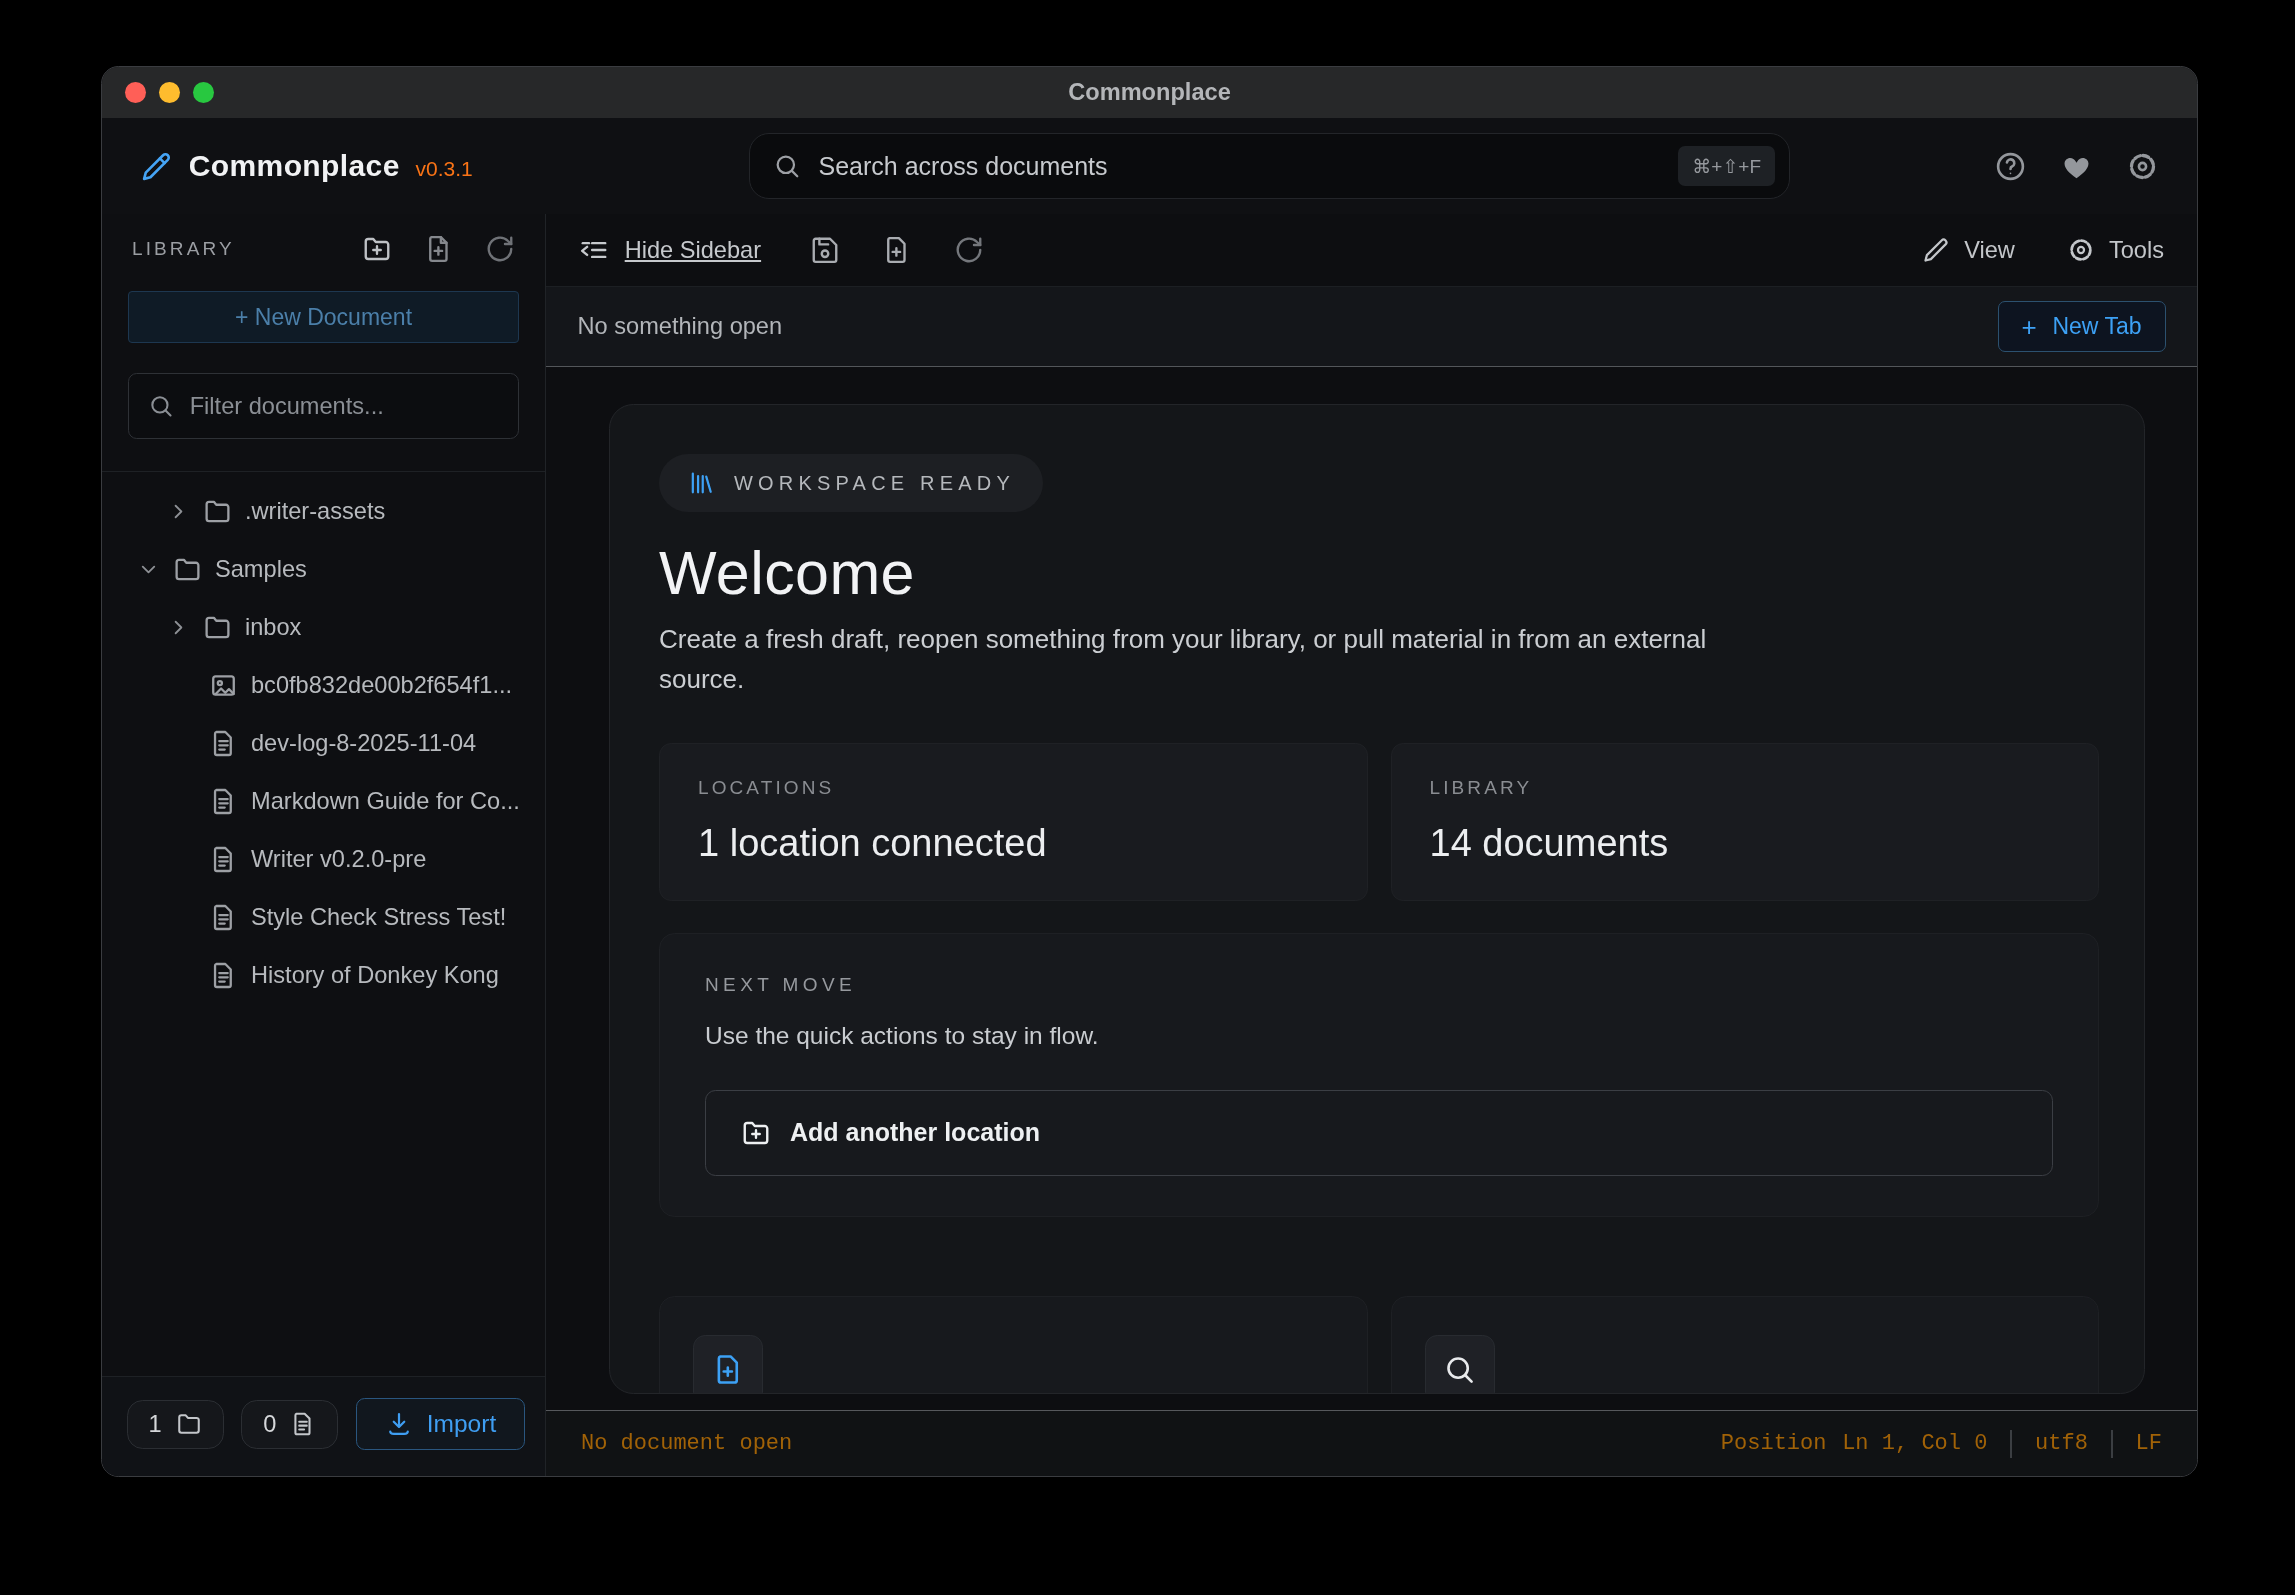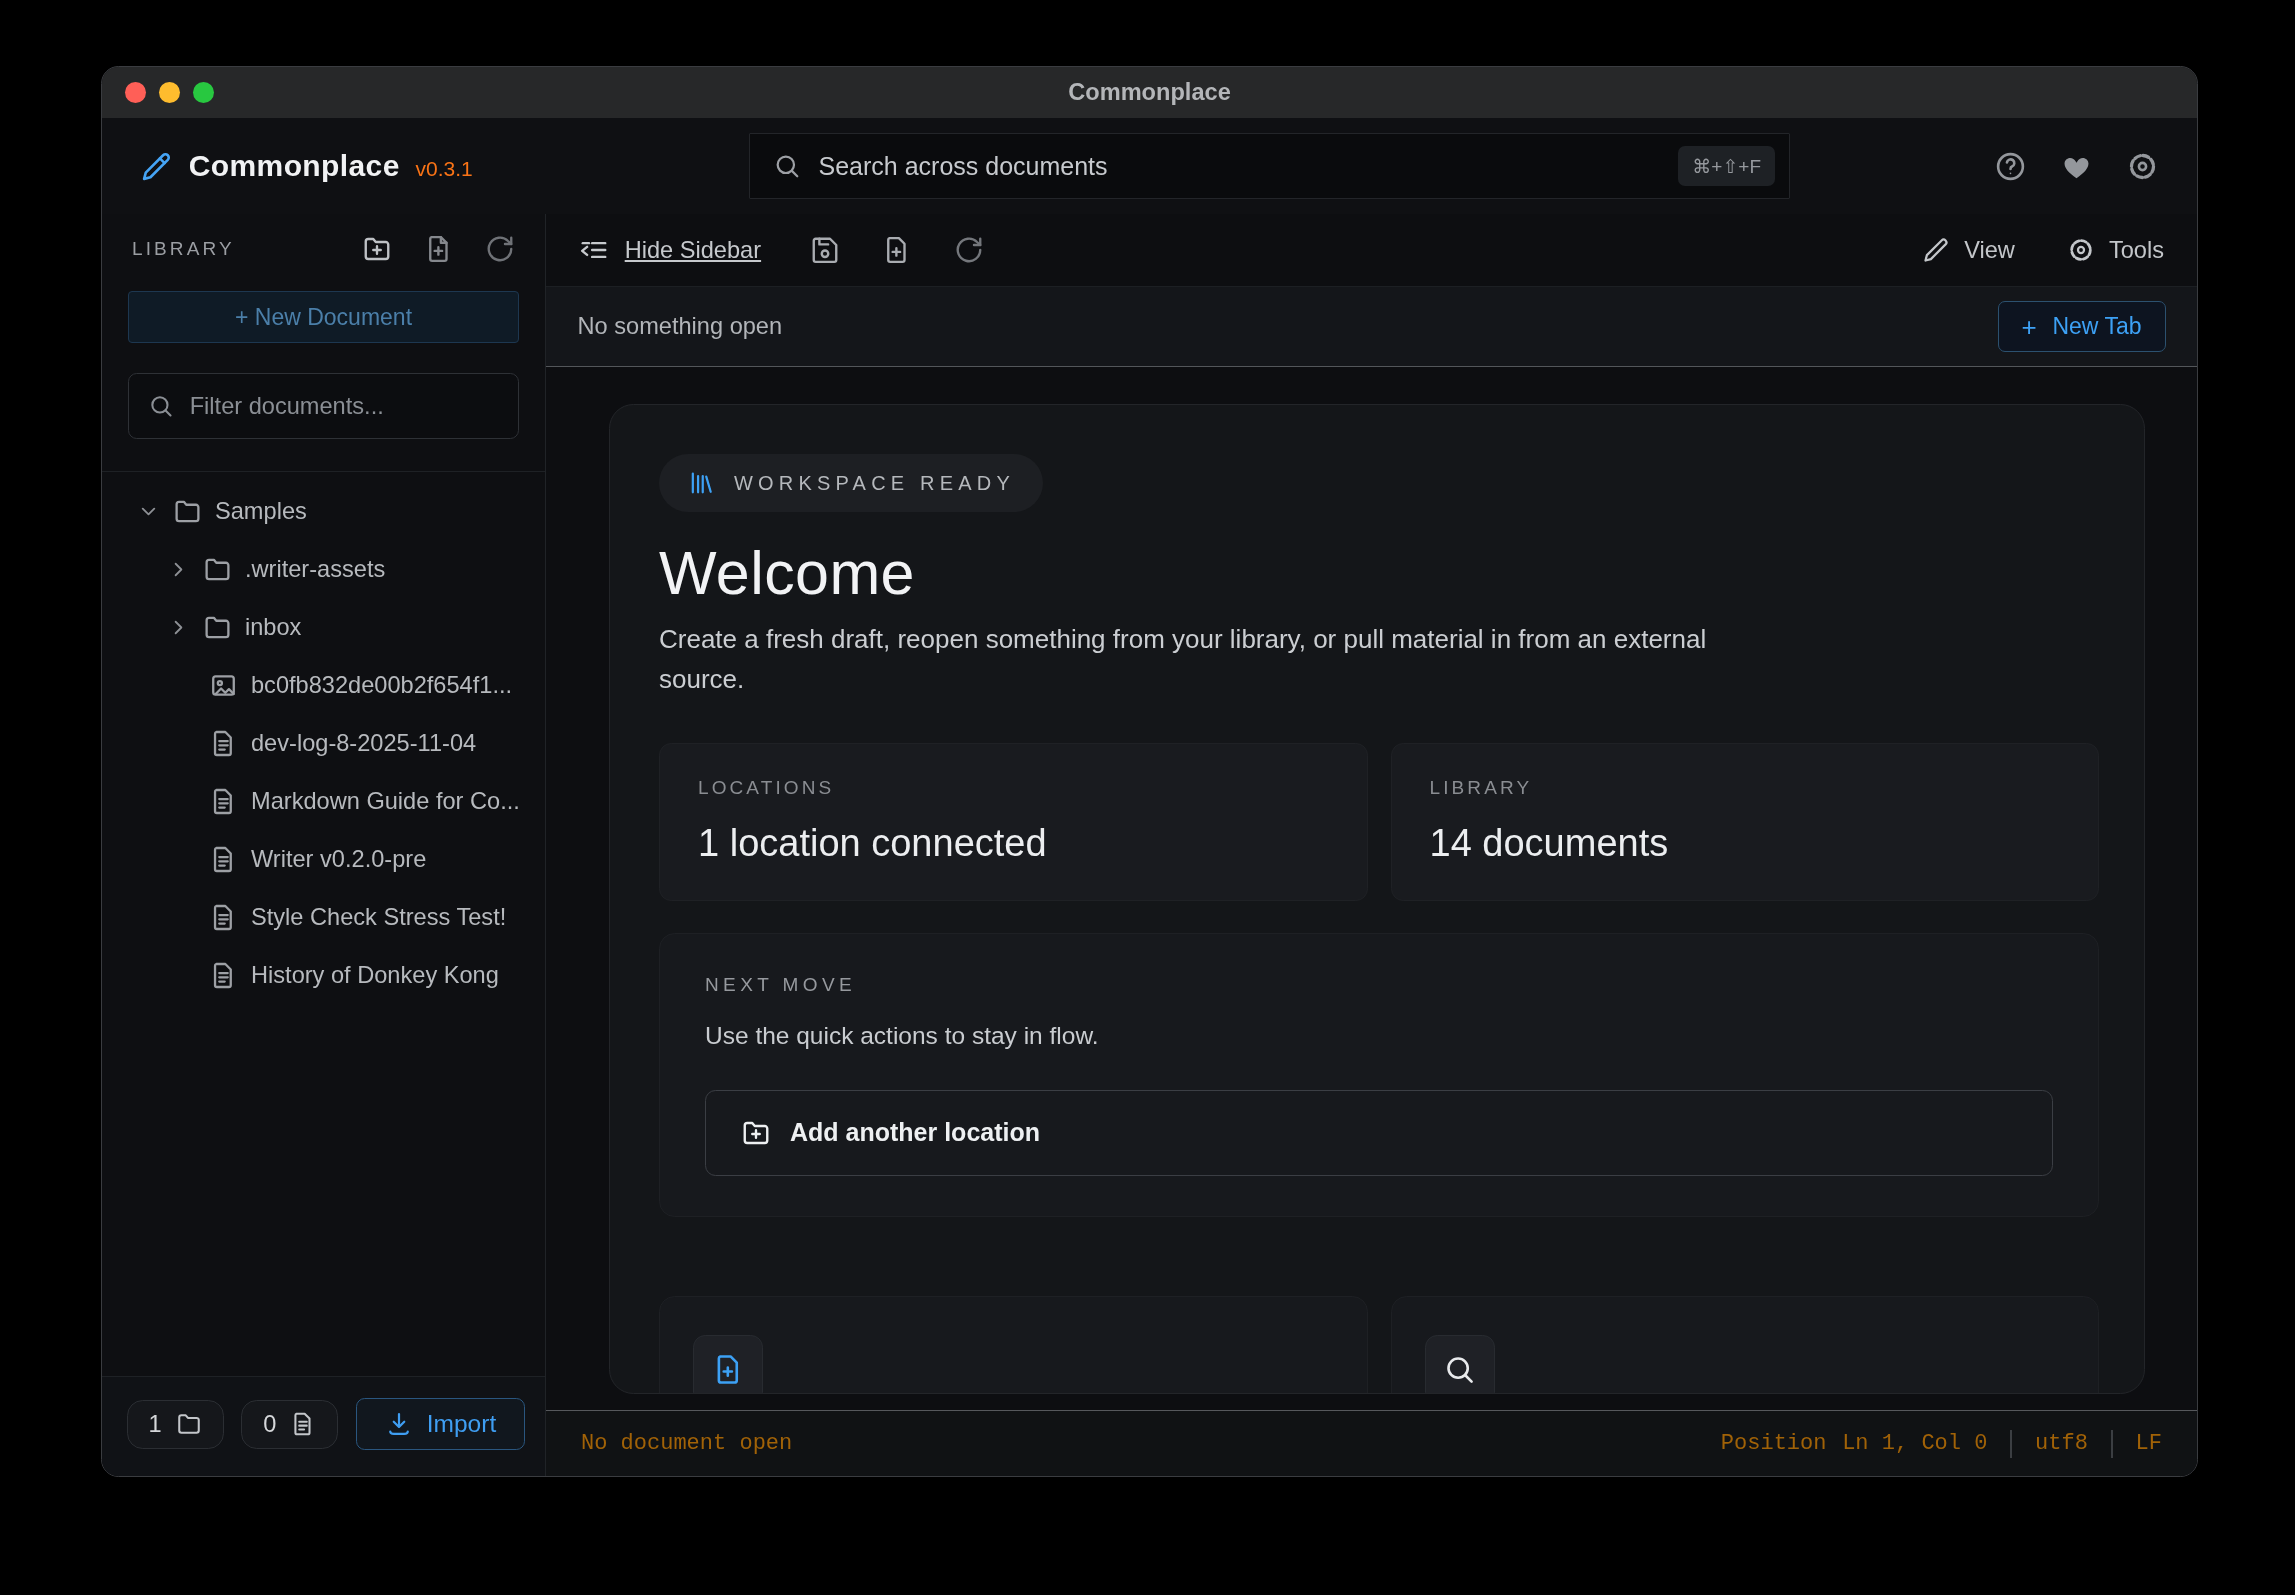--- a/index.html
+++ b/index.html
@@ -22,21 +22,21 @@
   .tl.red{ background:#ff5f57; } .tl.yellow{ background:#febc2e; } .tl.green{ background:#28c840; }
   .win-title { font-size:23.6px; font-weight:700; color:#b4b6b9; }
 
   
   .header { height:96px; flex:none; background:#0f1013; display:flex; align-items:center; padding:0 38px; position:relative; }
   .logo { display:flex; align-items:baseline; gap:15.7px; }
   .logo-icon { width:33px; height:33px; color:#45a4f5; align-self:center; }
   .logo-name { font-size:30px; font-weight:700; color:#f1f2f4; letter-spacing:0.4px; }
   .logo-ver { font-size:21px; color:#f97316; }
   .searchbar { position:absolute; left:647px; top:50%; transform:translateY(-50%); width:1041px; height:66px;
-               background:#0a0b0d; border:0.9px solid #232529; border-radius:1px;
+               background:#0a0b0d; border:0.9px solid #232529; border-radius:20px;
                display:flex; align-items:center; padding:0 14px 0 23px; gap:17.5px; }
   .searchbar .sicon { width:28px; height:28px; color:#9da0a5; }
   .search-input { flex:1; background:transparent; border:none; outline:none; color:#c7cace; font-size:25px; font-family:inherit; }
   .search-input::placeholder { color:#c7cace; opacity:1; }
   .kbd { background:#1e2125; border-radius:7px; padding:8.7px 14px; font-size:19px; color:#96999e; white-space:nowrap; }
   .header-actions { margin-left:auto; display:flex; align-items:center; gap:33px; color:#94979c; }
   .hbtn { width:33px; height:33px; cursor:pointer; }
 
   
   .body-row { flex:1; display:flex; min-height:0; }
@@ -219,45 +219,45 @@
               <circle cx="11" cy="11" r="7"></circle>
               <path d="m16.2 16.2 4.6 4.6"></path>
             </svg>
         </span>
         <input class="filter-input" type="text" placeholder="Filter documents..." style="">
       </div>
 
       <div class="side-sep"></div>
 
       <div class="tree">
+        <div class="tree-row lvl1">
+          <span class="icon chev">
+              <svg viewBox="0 0 24 24">
+                <path d="m9 6 6 6-6 6"></path>
+              </svg>
+            </span>
+          <span class="icon ticon">
+              <svg viewBox="0 0 24 24">
+                <path d="M3 6a2 2 0 0 1 2-2h4l2 2.4h8A2 2 0 0 1 21 8.4V18a2 2 0 0 1-2 2H5a2 2 0 0 1-2-2Z"></path>
+              </svg>
+            </span>
+          <span class="tlabel">.writer-assets</span>
+        </div>
         <div class="tree-row lvl0">
           <span class="icon chev">
               <svg viewBox="0 0 24 24">
                 <path d="m6 9 6 6 6-6"></path>
               </svg>
             </span>
           <span class="icon ticon">
               <svg viewBox="0 0 24 24">
                 <path d="M3 6a2 2 0 0 1 2-2h4l2 2.4h8A2 2 0 0 1 21 8.4V18a2 2 0 0 1-2 2H5a2 2 0 0 1-2-2Z"></path>
               </svg>
             </span>
           <span class="tlabel">Samples</span>
-        </div>
-        <div class="tree-row lvl1">
-          <span class="icon chev">
-              <svg viewBox="0 0 24 24">
-                <path d="m9 6 6 6-6 6"></path>
-              </svg>
-            </span>
-          <span class="icon ticon">
-              <svg viewBox="0 0 24 24">
-                <path d="M3 6a2 2 0 0 1 2-2h4l2 2.4h8A2 2 0 0 1 21 8.4V18a2 2 0 0 1-2 2H5a2 2 0 0 1-2-2Z"></path>
-              </svg>
-            </span>
-          <span class="tlabel">.writer-assets</span>
         </div>
         <div class="tree-row lvl1">
           <span class="icon chev">
               <svg viewBox="0 0 24 24">
                 <path d="m9 6 6 6-6 6"></path>
               </svg>
             </span>
           <span class="icon ticon">
               <svg viewBox="0 0 24 24">
                 <path d="M3 6a2 2 0 0 1 2-2h4l2 2.4h8A2 2 0 0 1 21 8.4V18a2 2 0 0 1-2 2H5a2 2 0 0 1-2-2Z"></path>

